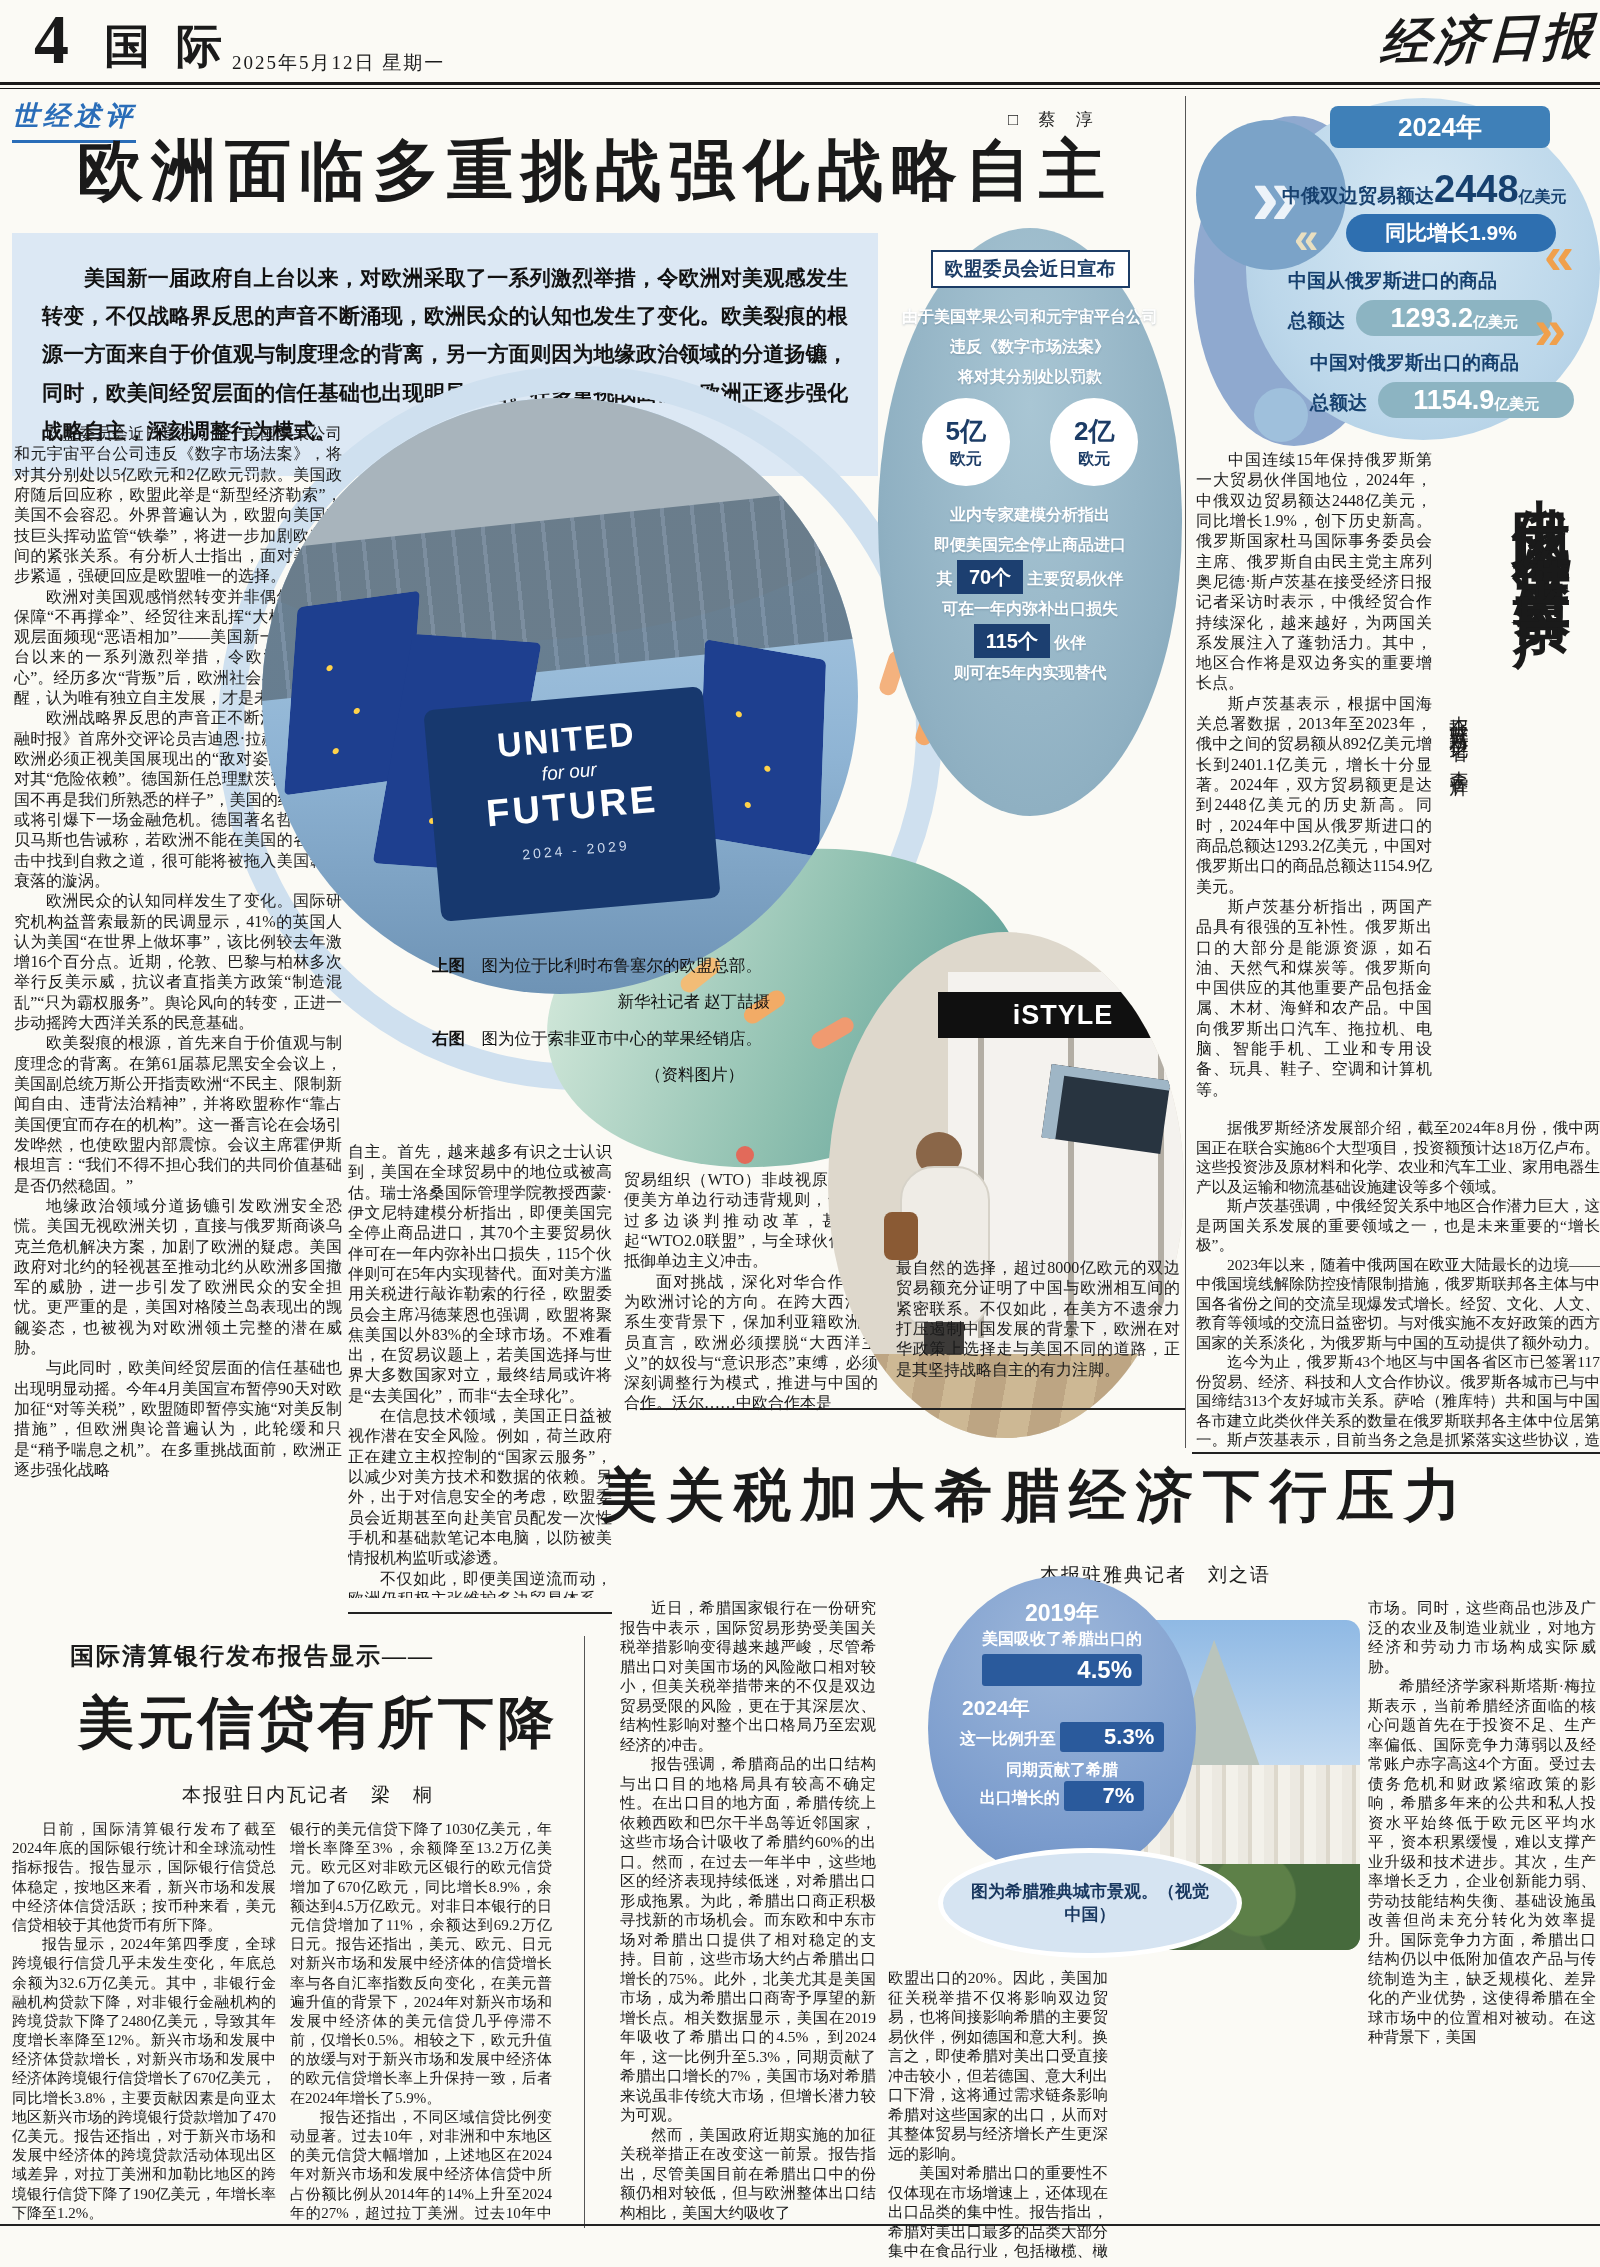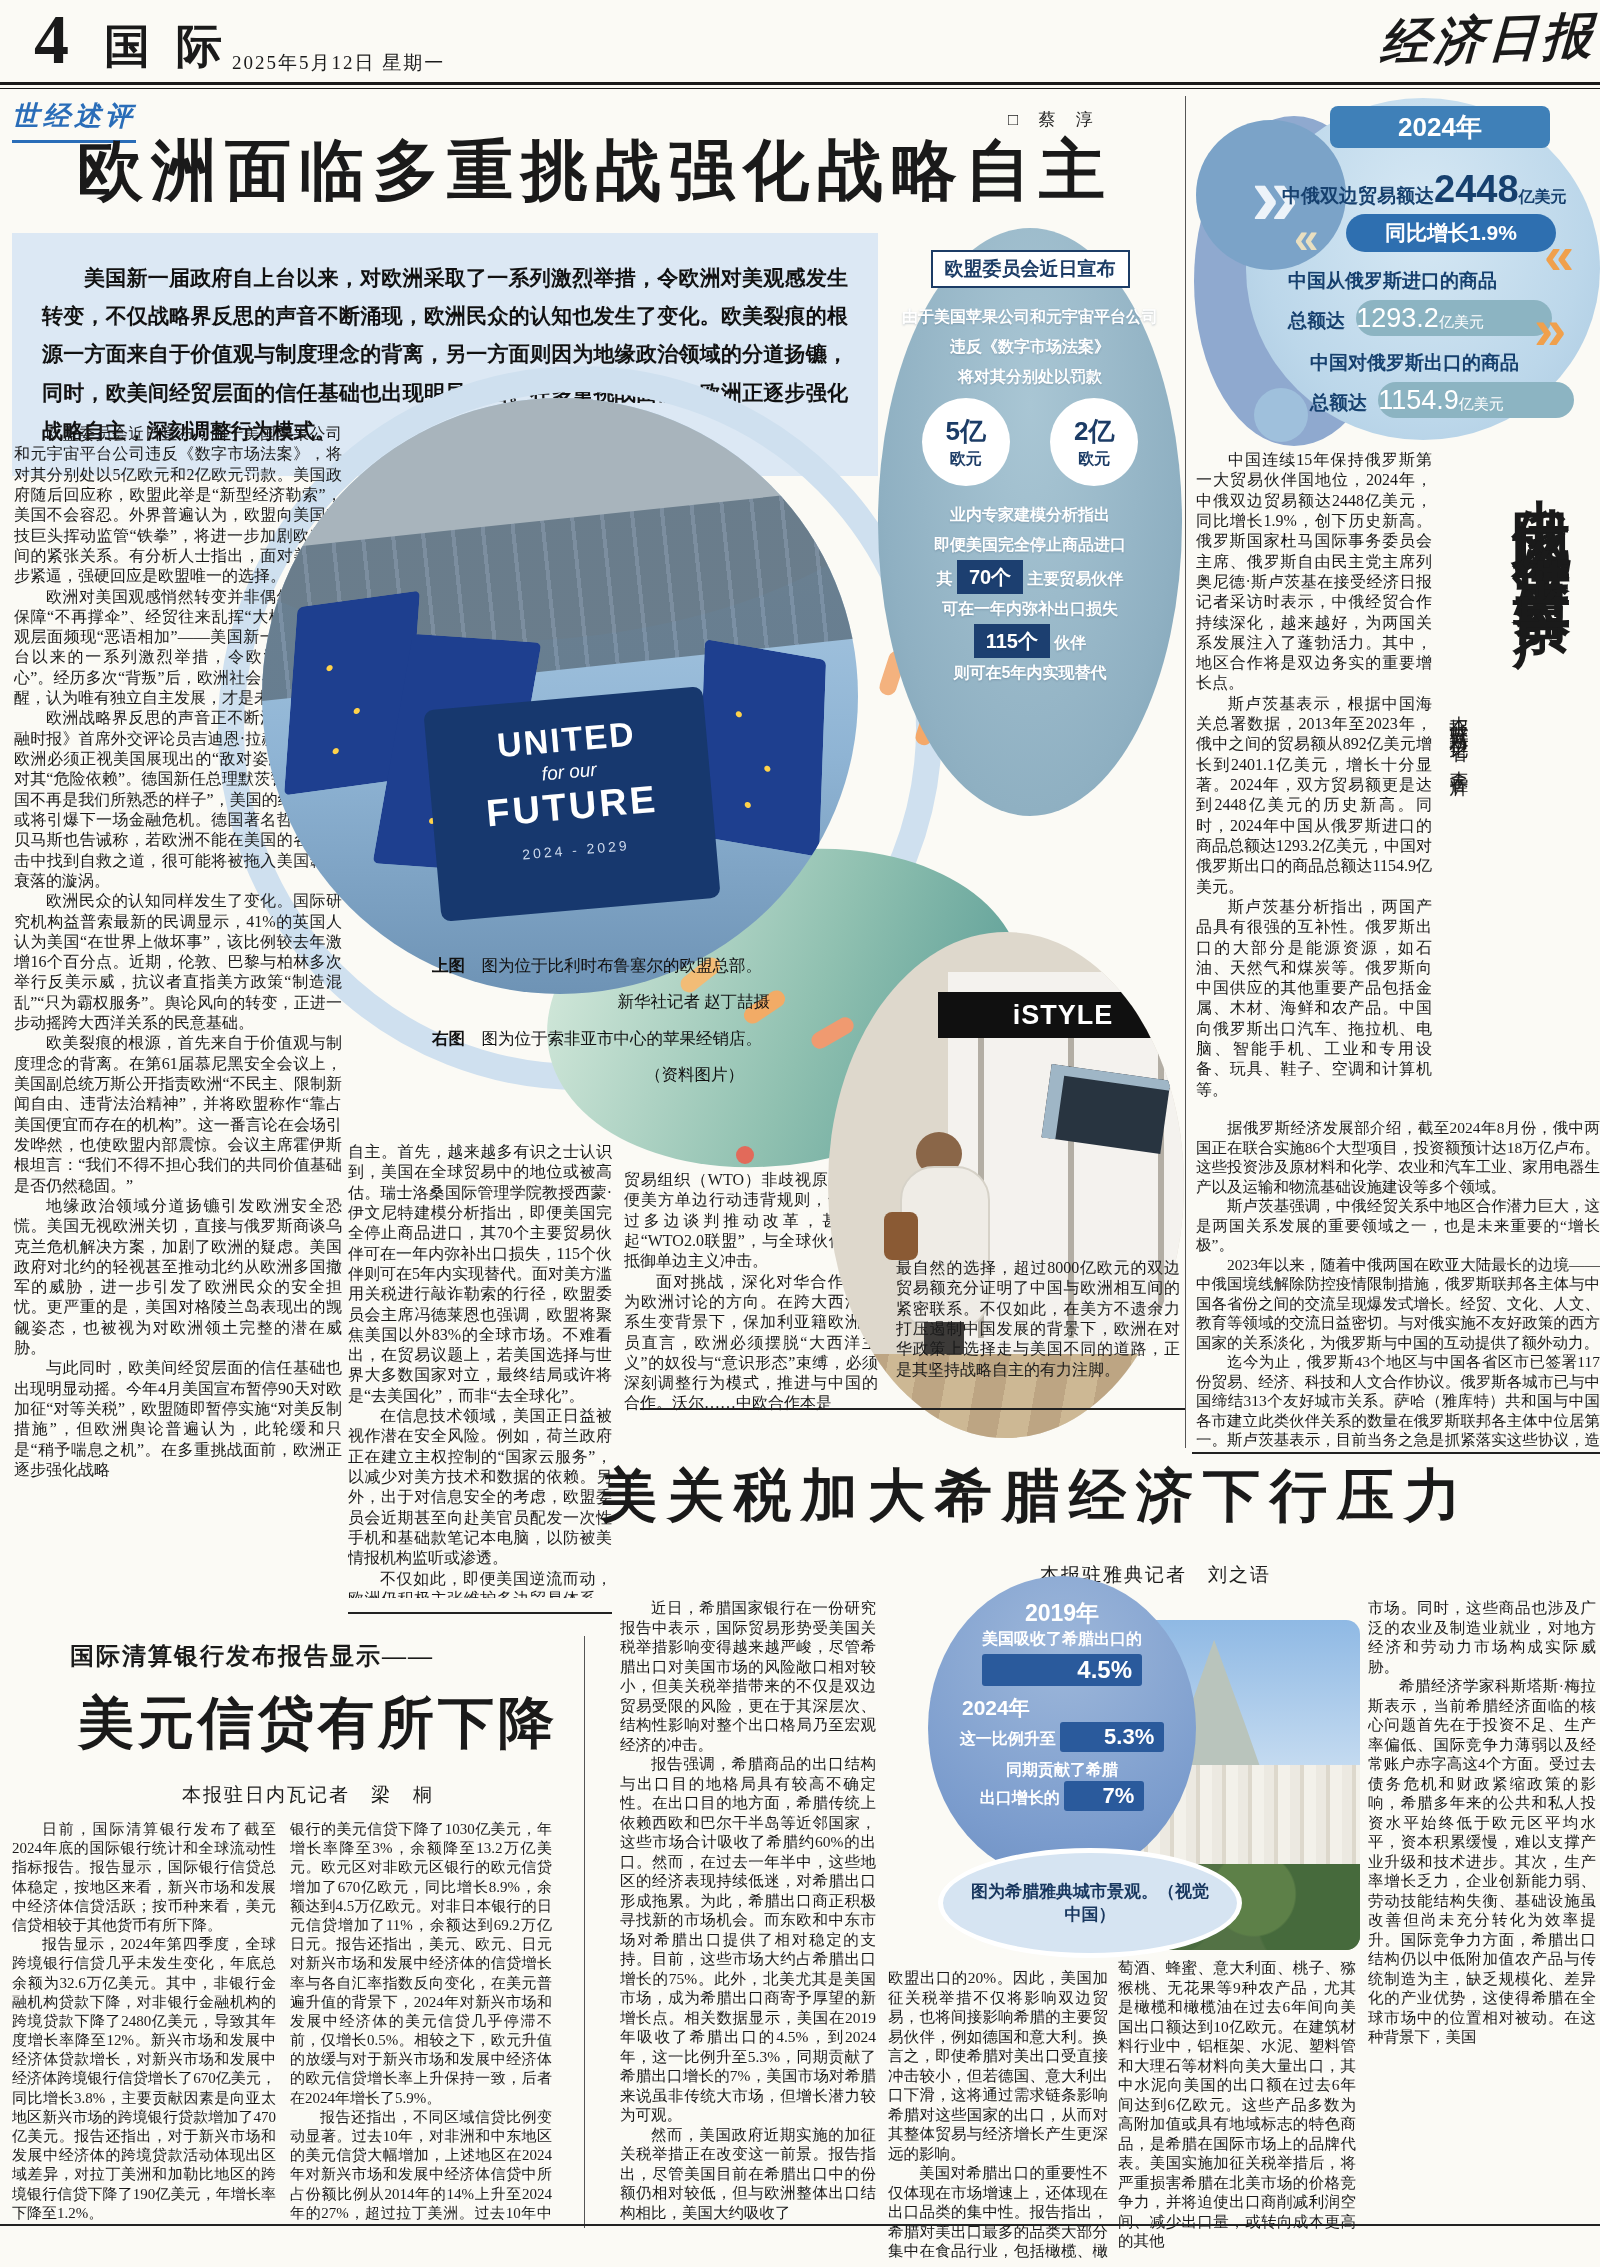--- a/index.html
+++ b/index.html
@@ -64,21 +64,21 @@
                padding-top:0;margin:6px 18px;}
   .fines .circ .v{font-size:26px;margin-top:16px;}
   .fines .circ .u{font-size:16px;}
   .chip{display:inline-block;background:#1c3f70;color:#fff;font-weight:900;padding:2px 12px;font-size:20px;}
   
   .ru-bubble{border-radius:50%;background:radial-gradient(ellipse at 50% 35%,#d6e8f4 0%,#bcd7ea 65%,#a9c8e0 100%);}
   .ru-badge{border-radius:50%;background:#7ba3c8;color:#edf3f9;font-size:86px;font-weight:900;text-align:center;line-height:150px;letter-spacing:-8px;font-family:"Liberation Sans",sans-serif;}
   .ru-year{background:#3f80b8;color:#fff;font-family:"Liberation Sans",sans-serif;font-weight:900;font-size:26px;text-align:center;line-height:42px;border-radius:8px;}
   .ru-line{color:#16406e;font-family:"Liberation Sans",sans-serif;font-weight:900;}
   .ru-pill{background:#2e6fb0;color:#fff;font-family:"Liberation Sans",sans-serif;font-weight:900;text-align:center;border-radius:19px;}
-  .ru-val{background:#8cb4c2;color:#fff;font-family:"Liberation Sans",sans-serif;font-weight:400;text-align:left;border-radius:19px;}
+  .ru-val{background:#8cb4c2;color:#fff;font-family:"Liberation Sans",sans-serif;font-weight:700;text-align:center;border-radius:19px;}
   .chev{font-family:"Liberation Sans",sans-serif;font-weight:900;line-height:1;}
   .vt{writing-mode:vertical-rl;}
   .ru-title{font-size:58px;font-weight:900;letter-spacing:10px;font-family:"Liberation Serif",serif;}
   .ru-byline{font-size:19px;letter-spacing:4px;}
   
   .gr-headline{width:990px;text-align:left;font-family:"Liberation Sans","DejaVu Sans",sans-serif;font-size:57px;font-weight:900;letter-spacing:10px;white-space:nowrap;}
   .gr-byline{font-size:19px;letter-spacing:2px;}
   .gr-circle{border-radius:50%;background:radial-gradient(circle at 50% 25%,#9db7da 0%,#7b9ccd 70%,#6d8fc2 100%);color:#fff;
              font-family:"Liberation Sans",sans-serif;text-align:center;}
   .gr-circle .y{font-size:23px;font-weight:900;}
@@ -287,23 +287,20 @@
 
   <div class="b cols" style="left:620px;top:1598px;width:256px;height:664px;font-size:15.5px;line-height:1.26">
       <p>近日，希腊国家银行在一份研究报告中表示，国际贸易形势受美国关税举措影响变得越来越严峻，尽管希腊出口对美国市场的风险敞口相对较小，但美关税举措带来的不仅是双边贸易受限的风险，更在于其深层次、结构性影响对整个出口格局乃至宏观经济的冲击。</p>
       <p>报告强调，希腊商品的出口结构与出口目的地格局具有较高不确定性。在出口目的地方面，希腊传统上依赖西欧和巴尔干半岛等近邻国家，这些市场合计吸收了希腊约60%的出口。然而，在过去一年半中，这些地区的经济表现持续低迷，对希腊出口形成拖累。为此，希腊出口商正积极寻找新的市场机会。而东欧和中东市场对希腊出口提供了相对稳定的支持。目前，这些市场大约占希腊出口增长的75%。此外，北美尤其是美国市场，成为希腊出口商寄予厚望的新增长点。相关数据显示，美国在2019年吸收了希腊出口的4.5%，到2024年，这一比例升至5.3%，同期贡献了希腊出口增长的7%，美国市场对希腊来说虽非传统大市场，但增长潜力较为可观。</p>
       <p>然而，美国政府近期实施的加征关税举措正在改变这一前景。报告指出，尽管美国目前在希腊出口中的份额仍相对较低，但与欧洲整体出口结构相比，美国大约吸收了</p>
     </div>
   <div class="b cols cont-first" style="left:888px;top:1968px;width:220px;height:294px;font-size:15.5px;line-height:1.26">
       <p>欧盟出口的20%。因此，美国加征关税举措不仅将影响双边贸易，也将间接影响希腊的主要贸易伙伴，例如德国和意大利。换言之，即使希腊对美出口受直接冲击较小，但若德国、意大利出口下滑，这将通过需求链条影响希腊对这些国家的出口，从而对其整体贸易与经济增长产生更深远的影响。</p>
       <p>美国对希腊出口的重要性不仅体现在市场增速上，还体现在出口品类的集中性。报告指出，希腊对美出口最多的品类大部分集中在食品行业，包括橄榄、橄榄油、麦芽、葡</p>
     </div>
-  <div class="b cols cont-first" style="left:1118px;top:1958px;width:238px;height:304px;font-size:15.5px;line-height:1.26">
-      <p>萄酒、蜂蜜、意大利面、桃子、猕猴桃、无花果等9种农产品，尤其是橄榄和橄榄油在过去6年间向美国出口额达到10亿欧元。在建筑材料行业中，铝框架、水泥、塑料管和大理石等材料向美大量出口，其中水泥向美国的出口额在过去6年间达到6亿欧元。这些产品多数为高附加值或具有地域标志的特色商品，是希腊在国际市场上的品牌代表。美国实施加征关税举措后，将严重损害希腊在北美市场的价格竞争力，并将迫使出口商削减利润空间、减少出口量，或转向成本更高的其他</p>
-    </div>
   <div class="b cols cont-first" style="left:1368px;top:1598px;width:228px;height:664px;font-size:15.5px;line-height:1.26">
       <p>市场。同时，这些商品也涉及广泛的农业及制造业就业，对地方经济和劳动力市场构成实际威胁。</p>
       <p>希腊经济学家科斯塔斯·梅拉斯表示，当前希腊经济面临的核心问题首先在于投资不足、生产率偏低、国际竞争力薄弱以及经常账户赤字高这4个方面。受过去债务危机和财政紧缩政策的影响，希腊多年来的公共和私人投资水平始终低于欧元区平均水平，资本积累缓慢，难以支撑产业升级和技术进步。其次，生产率增长乏力，企业创新能力弱、劳动技能结构失衡、基础设施虽改善但尚未充分转化为效率提升。国际竞争力方面，希腊出口结构仍以中低附加值农产品与传统制造为主，缺乏规模化、差异化的产业优势，这使得希腊在全球市场中的位置相对被动。在这种背景下，美国</p>
     </div>
 
   <div class="b vrule" style="left:584px;top:1636px;height:592px"></div>
   <div class="b bis-kicker" style="left:70px;top:1640px">国际清算银行发布报告显示——</div>
   <div class="b bis-headline" style="left:78px;top:1686px">美元信贷有所下降</div>
   <div class="b bis-byline" style="left:128px;top:1782px">本报驻日内瓦记者　梁　桐</div>
   <div class="b cols" style="left:12px;top:1820px;width:264px;height:400px;font-size:15px;line-height:1.28">

